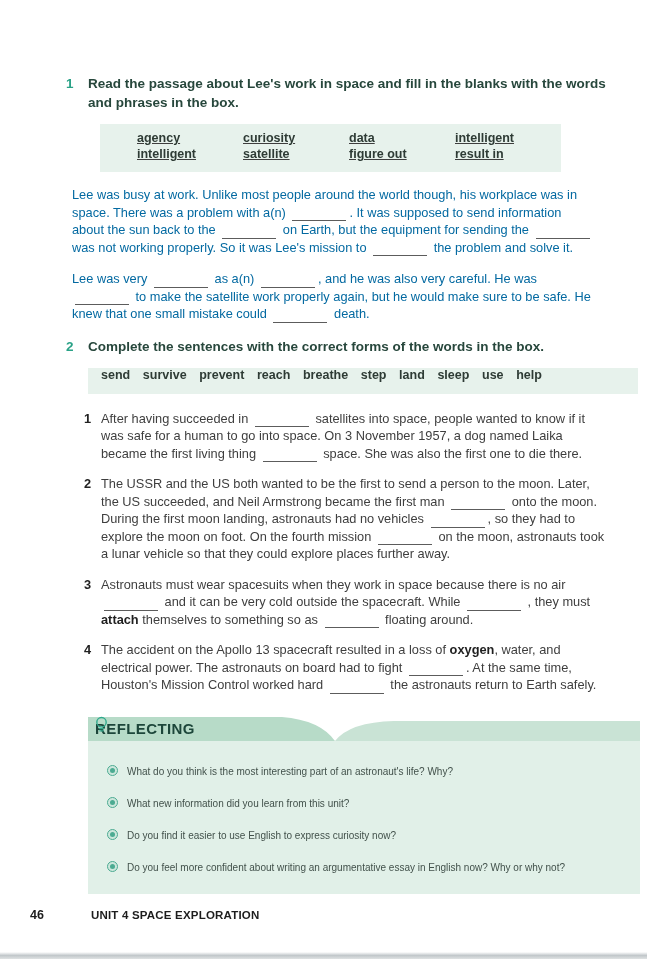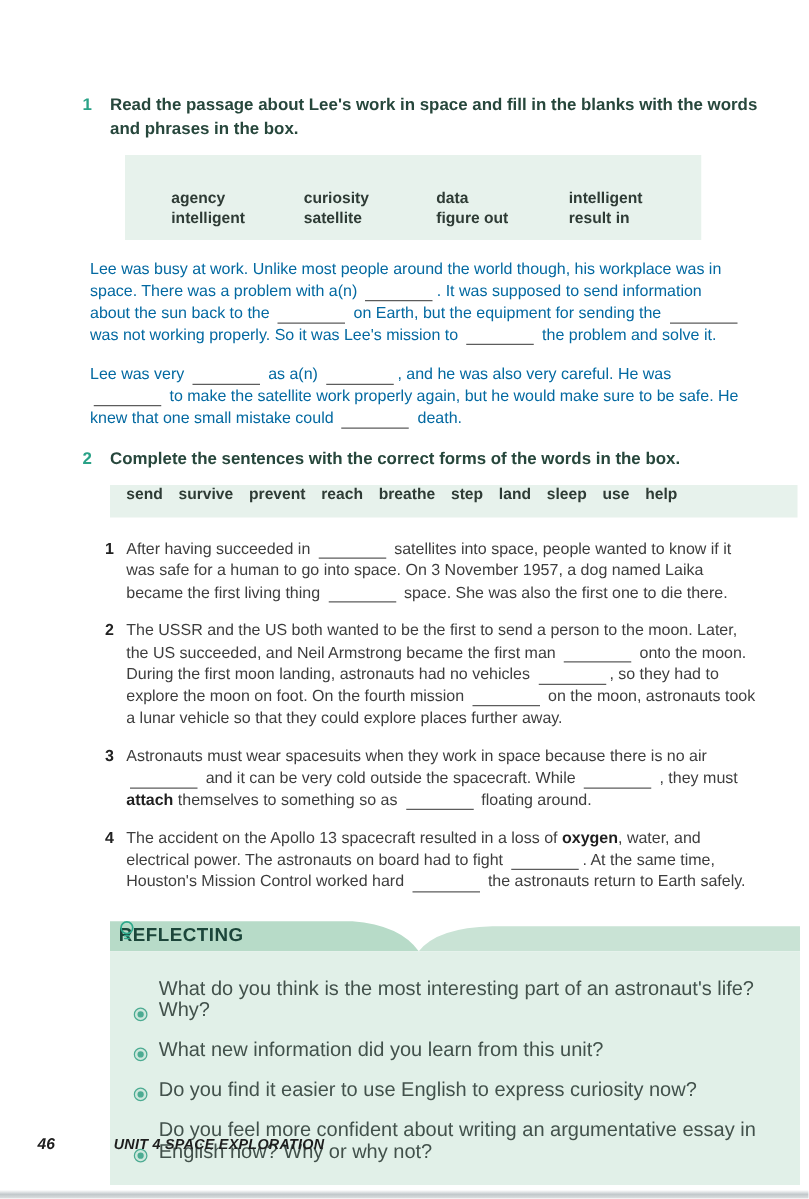--- a/index.html
+++ b/index.html
@@ -18,21 +18,21 @@
   }
   
   .content{position:absolute;top:44px;left:0;width:647px;}
   .exercise{margin:30px 0 0 66px;}
   .ex-heading{display:flex;font-weight:bold;font-size:13.5px;line-height:19px;color:var(--heading-dark,#27473c);}
   .ex-num{color:var(--accent-teal,#2aa287);width:22px;flex:none;}
   .ex-instruction{width:532px;}
   
   .wordbox1{
     margin:12px 0 14px 34px;width:424px;background:var(--wordbox-bg,#e7f2ec);
-    padding:26px 0 10px 37px;display:flex;
+    padding:6px 0 10px 37px;display:flex;text-decoration:underline;
   }
   .wb-col{width:111px;}
   .wb-word{font-weight:bold;font-size:12.5px;color:#2e3b35;line-height:16px;}
   
   .passage{margin-left:6px;width:524px;font-size:12.8px;line-height:17.5px;color:#0369a1;}
   .passage-para{margin:0 0 14px 0;}
   
   .wordbox2{
     margin:12px 0 0 22px;width:550px;box-sizing:border-box;background:var(--wordbox-bg,#e7f2ec);
     padding:0 96px 12px 13px;display:flex;justify-content:space-between;
@@ -55,30 +55,30 @@
     vertical-align:-2px;margin:0 3px 0 7px;box-sizing:content-box;
   }
   
   .reflecting{margin:20px 0 0 88px;width:552px;}
   .ref-band{position:relative;height:27px;}
   .ref-band svg{position:absolute;left:0;top:0;}
   .ref-band-content{position:absolute;left:7px;top:2px;height:25px;display:flex;align-items:center;gap:5px;}
   .ref-title{font-weight:bold;font-size:15px;color:#1c463a;letter-spacing:0.4px;}
   .ref-body{background:var(--reflect-bg,#e1f0e8);padding:22px 16px 18px 19px;}
   .ref-list{list-style:none;margin:0;padding:0;}
-  .ref-item{display:flex;align-items:flex-end;margin-bottom:15px;font-size:16px;line-height:17px;color:#42514b;}
+  .ref-item{display:flex;align-items:flex-start;margin-bottom:15px;font-size:10px;line-height:17px;color:#42514b;}
   .ref-item:last-child{margin-bottom:0;}
   .ref-bullet{
     flex:none;width:9px;height:9px;border-radius:50%;
     border:1.5px solid #4cab92;background:#cde7dc;margin:2px 9px 0 0;position:relative;box-sizing:content-box;
   }
   .ref-bullet::after{content:'';position:absolute;inset:2px;border-radius:50%;background:#4cab92;}
   .ref-text{flex:1;}
   
-  .footer{position:absolute;top:908px;left:30px;display:flex;align-items:baseline;gap:19px;font-style:italic;}
+  .footer{position:absolute;top:908px;left:30px;display:flex;align-items:baseline;gap:19px;}
   .page-num{font-weight:bold;font-size:12.5px;color:#1d1d1d;}
   .unit-label{font-weight:bold;font-size:11.5px;color:#1d1d1d;letter-spacing:0.2px;padding-left:28px;}
   .bottom-strip{
     position:absolute;bottom:0;left:0;right:0;height:7px;
     background:linear-gradient(to bottom,#ffffff 0%,#c2c8cb 50%,#dfe2e3 100%);
   }
 </style>
 </head>
 <body>
 

